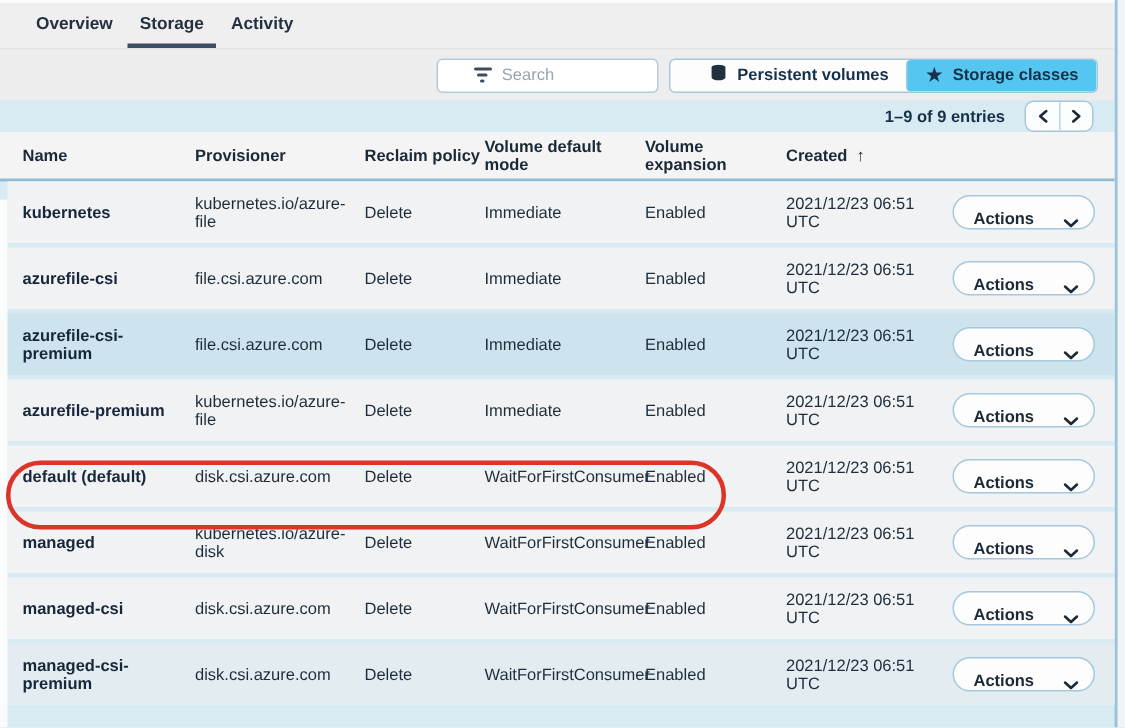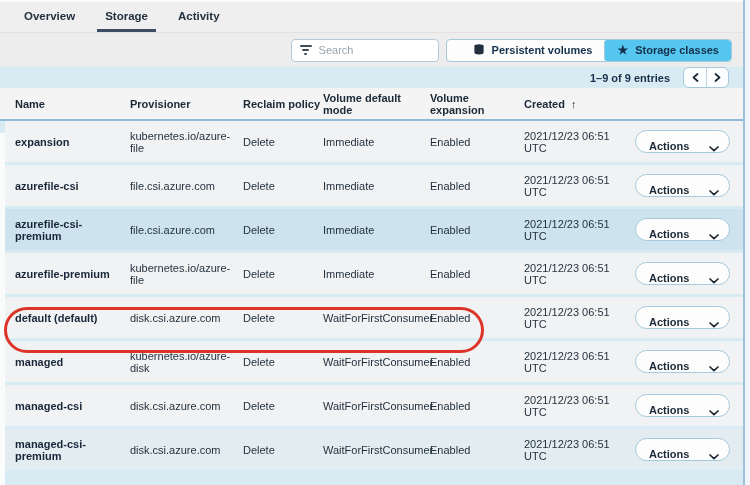--- a/index.html
+++ b/index.html
@@ -15,40 +15,40 @@
     width: 745px; height: 485px;
     border-right: 2px solid #9dc2d8;
     background: #d8ebf2;
   }
   
   .tabbar {
     height: 33px; background: #efeff0;
     border-top: 2px solid #fbfbfb;
     border-bottom: 1px solid #e2e2e3;
     display: flex; align-items: stretch;
-    padding-left: 16px; gap: 14px;
+    padding-left: 16px; gap: 2px;
   }
   .tab {
     display: flex; align-items: center;
     padding: 0 8px;
     font-size: 11.5px; font-weight: 700; color: #25313f;
     border-bottom: 3px solid transparent;
     cursor: pointer;
   }
   .tab.active { border-bottom-color: #3c4d66; }
   
   .toolbar {
     height: 34px; background: #ededee;
     display: flex; align-items: center; justify-content: flex-end;
     gap: 7px; padding-right: 11px;
   }
   .searchbox {
     width: 148px; height: 23px;
     background: #ffffff; border: 1px solid #b5cad9; border-radius: 4px;
-    display: flex; align-items: center; padding: 0 8px; gap: 7px;
+    display: flex; align-items: center; padding: 0 24px; gap: 7px;
   }
   .filter-icon { display: flex; flex-direction: column; align-items: center; gap: 2px; }
   .filter-icon i { display: block; height: 2px; background: #3d4d5c; border-radius: 1px; }
   .filter-icon i:nth-child(1) { width: 12px; }
   .filter-icon i:nth-child(2) { width: 7px; }
   .filter-icon i:nth-child(3) { width: 3px; }
   .searchbox input {
     border: 0; outline: none; width: 100%;
     font-family: "Liberation Sans", sans-serif;
     font-size: 11px; color: #30404e; background: transparent;
@@ -187,21 +187,21 @@
     <div>Volume default mode</div>
     <div>Volume expansion</div>
     <div>
       <span>Created</span><span class="sort-arrow">↑</span>
     </div>
     <div></div>
   </div>
 
   <div class="tbody">
       <div class="row">
-    <div class="cell cell-name">expansion</div>
+    <div class="cell cell-name">kubernetes</div>
     <div class="cell">kubernetes.io/azure-file</div>
     <div class="cell">Delete</div>
     <div class="cell">Immediate</div>
     <div class="cell">Enabled</div>
     <div class="cell">2021/12/23 06:51 UTC</div>
     <div class="cell">
       <div class="actions-pill">
         <span>Actions</span>
         <svg class="chev" width="10" height="6" viewBox="0 0 10 6">
           <polyline points="1,1 5,4.7 9,1" fill="none" stroke="#1b2836" stroke-width="1.7" stroke-linecap="round" stroke-linejoin="round"></polyline>

